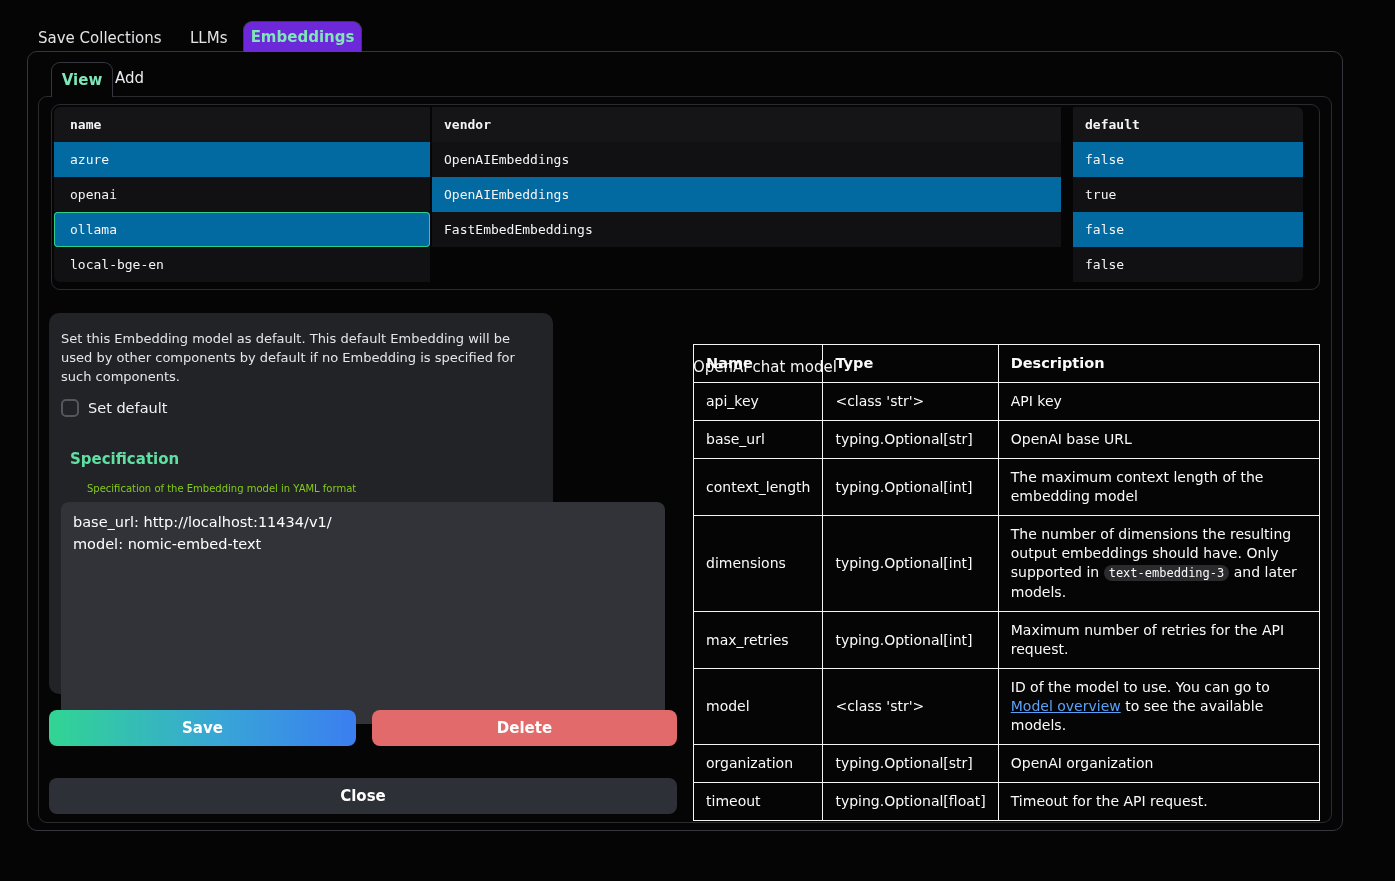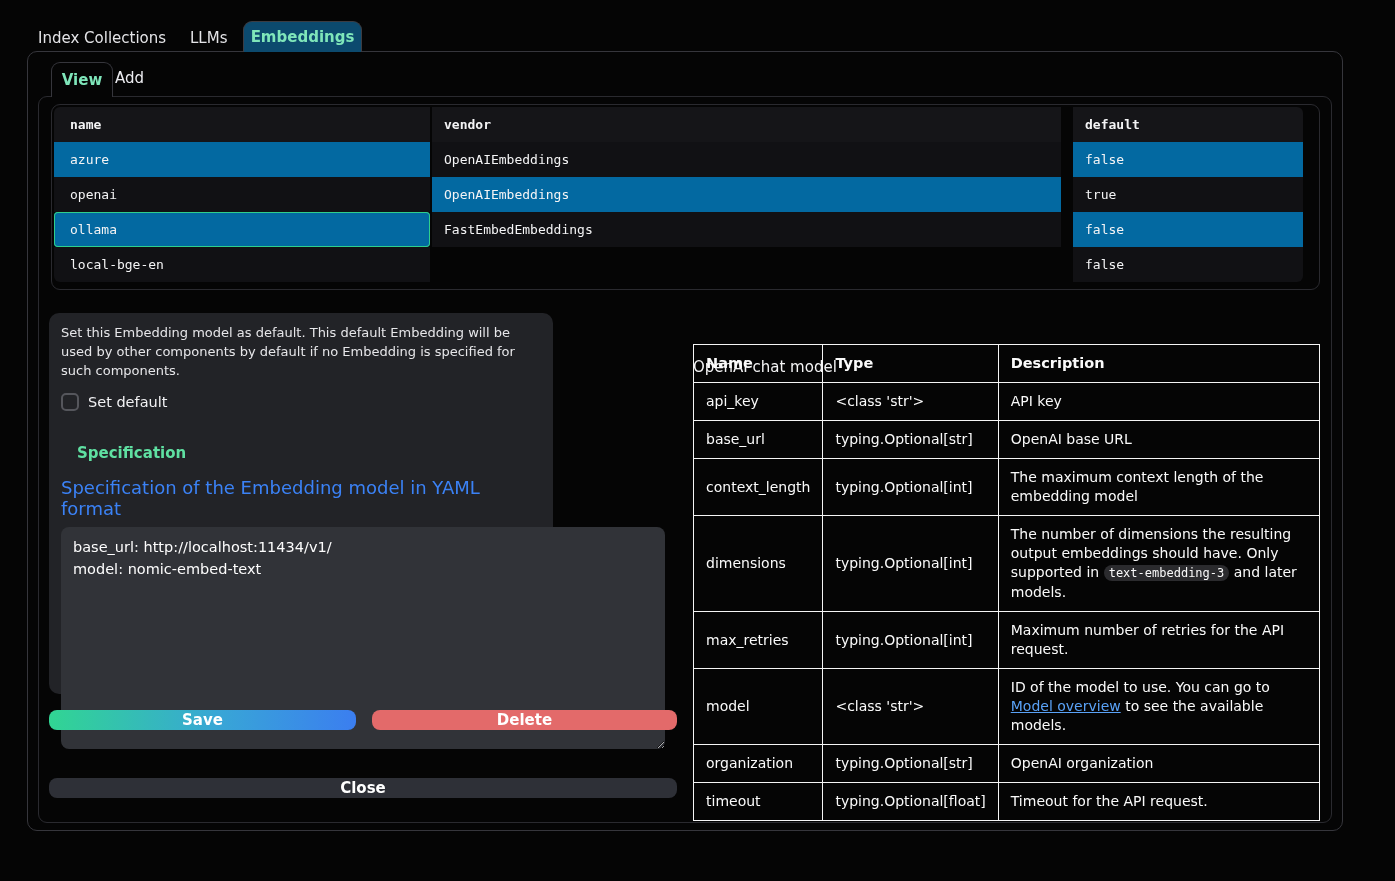--- a/index.html
+++ b/index.html
@@ -4,21 +4,21 @@
 <style>
   * { margin:0; padding:0; box-sizing:border-box; }
   html,body { width:1395px; height:881px; background:#050505; overflow:hidden;
               font-family:"DejaVu Sans","Liberation Sans",sans-serif; }
   .abs { position:absolute; }
 
   
   .tab-plain { color:#e4e4e7; font-size:15px; cursor:pointer; }
   .tab-active-box {
     left:243px; top:21px; width:119px; height:31px;
-    background:#0c4a6e; border:1px solid #3c3c42; border-bottom:none;
+    background:#6d28d9; border:1px solid #3c3c42; border-bottom:none;
     border-radius:9px 9px 0 0; z-index:3;
     display:flex; align-items:center; justify-content:center;
     color:#7fe6ba; font-weight:bold; font-size:15px; cursor:pointer;
   }
 
   
   .outer { left:27px; top:51px; width:1316px; height:780px;
            border:1px solid #36363c; border-radius:10px; z-index:1; }
   .subtab-active-box {
     left:51px; top:62px; width:62px; height:35px;
@@ -43,35 +43,35 @@
   .ecol-default{ flex:1; border-radius:0 6px 6px 0; overflow:hidden;padding-left:10px; }
   .ecell { height:35px; display:flex; align-items:center; padding:0 12px; }
   .ecol-name .ecell { padding-left:16px; }
   .ehead { background:#151518; font-weight:bold; }
   .erow-odd  { background:#0369a1; }
   .erow-even { background:#111114; }
   .ecell.selected { box-shadow:inset 0 0 0 1px #2fd08d; border-radius:4px; }
 
   
   .left-panel { left:10px; top:216px; width:504px; height:381px;
-                background:#222327; border-radius:10px; padding:10px 12px; }
+                background:#222327; border-radius:10px; padding:16px 12px; }
   .default-desc { font-size:13px; line-height:19px; color:#e6e6e9; }
   .chk-row { margin-top:13px; display:flex; align-items:center; gap:9px; cursor:pointer; }
   .chk { width:18px; height:18px; border:2px solid #55565c; border-radius:5px;
          background:transparent; appearance:none; -webkit-appearance:none; cursor:pointer; }
   .chk-label { font-size:14.5px; color:#f1f1f3; }
-  .spec-heading { margin-top:33px; margin-left:16px; font-size:15px; font-weight:bold; color:#5fe0a2; }
-  .spec-caption { margin-top:15px; font-size:18px; color:#3b82f6; }
+  .spec-heading { margin-top:33px; margin-left:9px; font-size:15px; font-weight:bold; color:#5fe0a2; }
+  .spec-caption { margin-top:15px; font-size:10px; color:#84cc16;margin-left:26px; }
   .yaml-area { margin-top:8px; width:604px; height:222px; background:#313338;
                border:none; outline:none; border-radius:8px; resize:both;
                color:#fdfdfd; font-family:"DejaVu Sans","Liberation Sans",sans-serif;
                font-size:14.5px; line-height:22px; padding:9px 12px; }
 
   
-  .btn { height:20px; border:none; border-radius:8px; color:#fff;
+  .btn { height:36px; border:none; border-radius:8px; color:#fff;
          font-weight:bold; font-size:15px; cursor:pointer;
          font-family:"DejaVu Sans","Liberation Sans",sans-serif;
          display:flex; align-items:center; justify-content:center; }
   .btn-save   { left:10px;  top:613px; width:307px;
                 background:linear-gradient(90deg,#31d593 0%, #38a6d6 55%, #3b7ef0 100%); }
   .btn-delete { left:333px; top:613px; width:305px; background:#e36a6a; }
   .btn-close  { left:10px;  top:681px; width:628px; background:#2e3037; }
 
   
   .model-title { left:654px; top:219px; font-size:15px; color:#f4f4f5;margin-top:42px; }
@@ -81,21 +81,21 @@
             text-align:left; vertical-align:middle; line-height:19px; font-weight:normal; }
   .mtable th { font-weight:bold; font-size:14.5px; }
   .col-name { width:121px; } .col-type { width:159px; }
   .code-chip { font-family:"DejaVu Sans Mono","Liberation Mono",monospace;
                font-size:12px; background:#2b2b2e; padding:1px 5px; border-radius:8px; }
   .doc-link { color:#5aa2f7; text-decoration:underline; cursor:pointer; }
 </style>
 </head>
 <body>
 
-<div class="abs tab-plain" style="left:38px; top:29px;">Index Collections</div>
+<div class="abs tab-plain" style="left:38px; top:29px;">Save Collections</div>
 <div class="abs tab-plain" style="left:190px; top:29px;">LLMs</div>
 <div class="abs tab-active-box">
   <span>Embeddings</span>
 </div>
 
 <div class="abs outer"></div>
 
 <div class="abs subtab-active-box">
   <span>View</span>
 </div>

